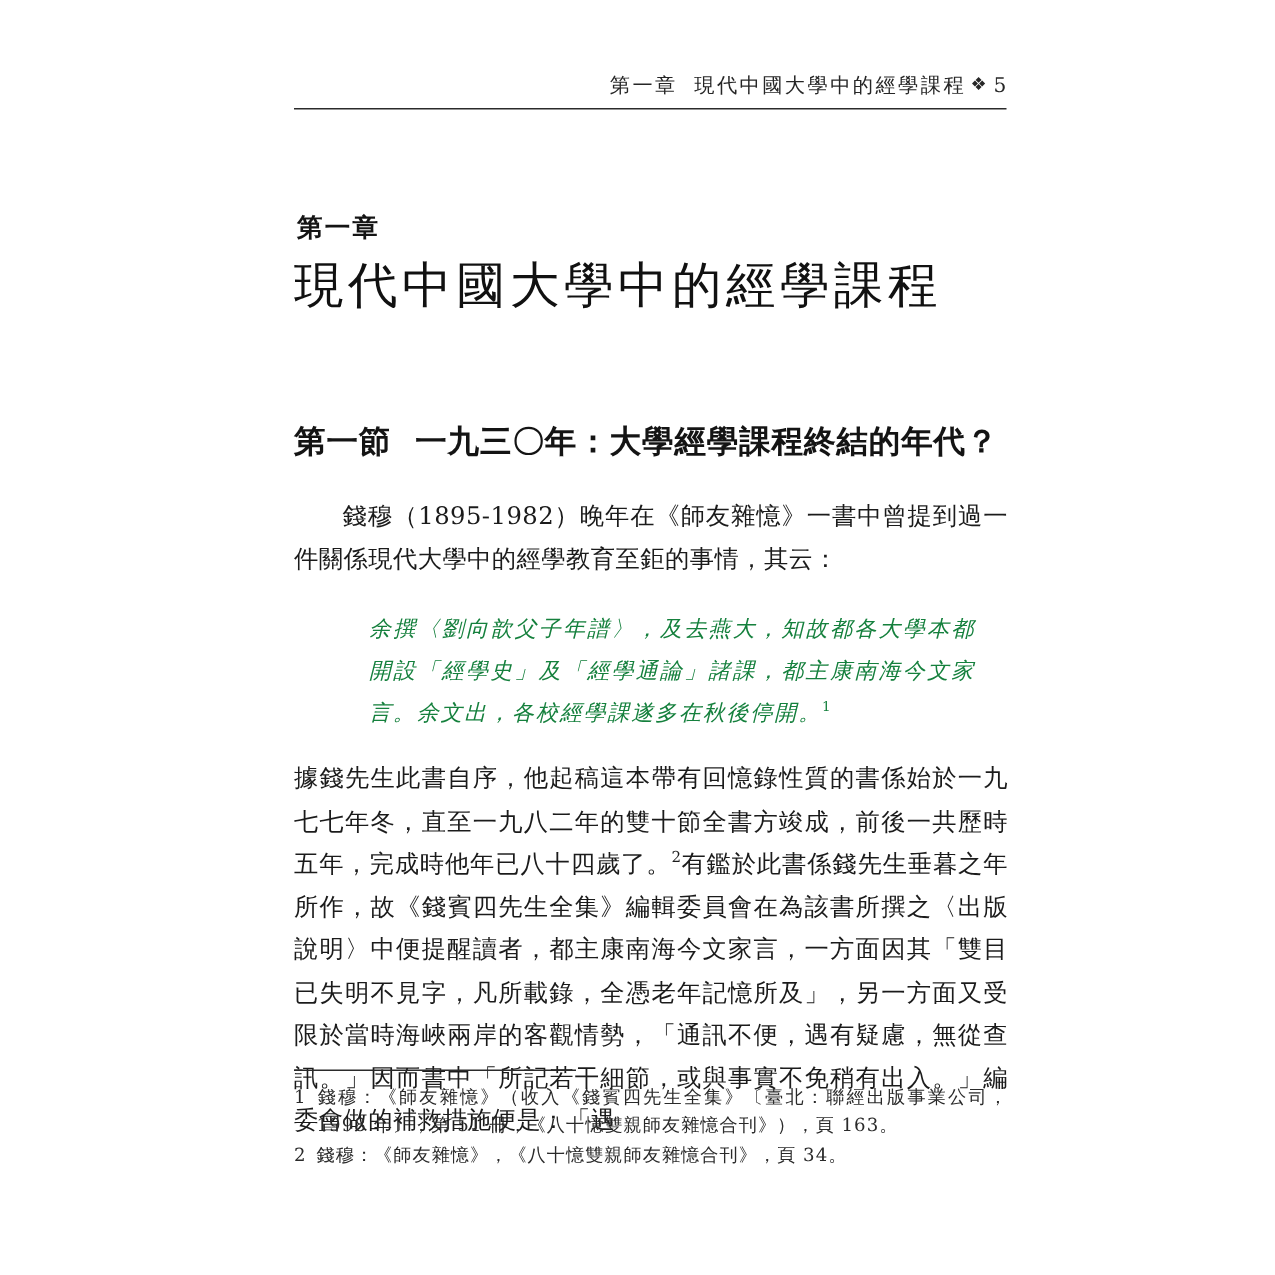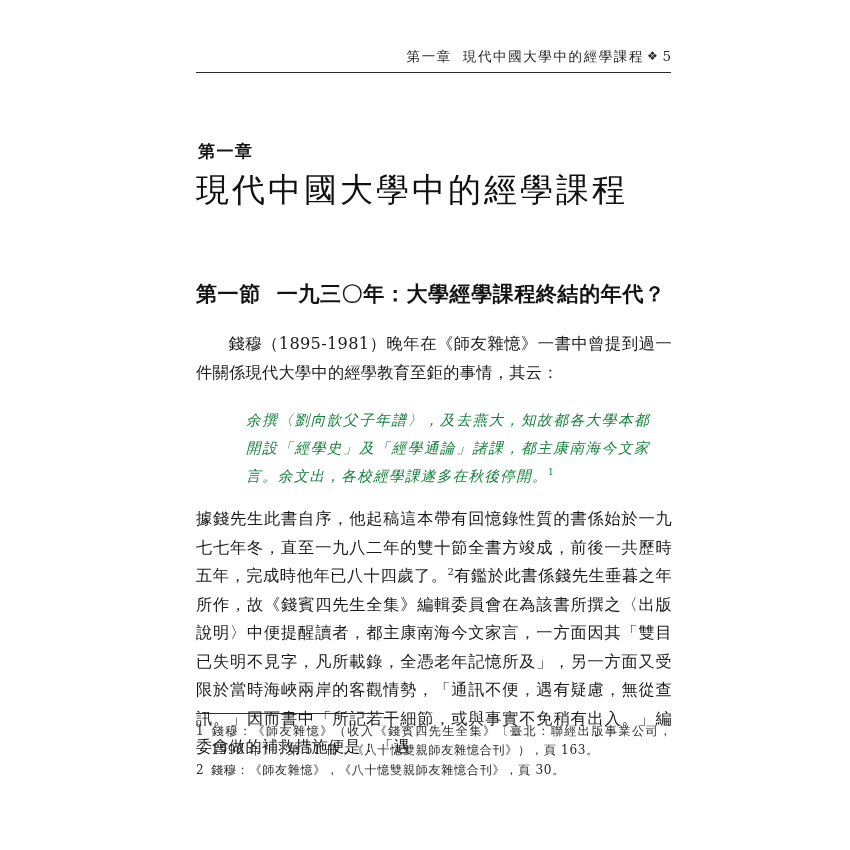--- a/index.html
+++ b/index.html
@@ -183,33 +183,33 @@
   </div>
   <div class="runhead-rule"></div>
 
   <div class="chapter-label">第一章</div>
   <div class="chapter-title">現代中國大學中的經學課程</div>
 
   <div class="section-heading">
     <span>第一節</span><span class="sep"></span><span>一九三〇年：大學經學課程終結的年代？</span>
   </div>
 
-  <div class="body-block p1">錢穆（1895-1981）晚年在《師友雜憶》一書中曾提到過一件關係現代大學中的經學教育至鉅的事情，其云：</div>
+  <div class="body-block p1">錢穆（1895-1982）晚年在《師友雜憶》一書中曾提到過一件關係現代大學中的經學教育至鉅的事情，其云：</div>
 
   <div class="quote-block">
     <span>余撰〈劉向歆父子年譜〉，及去燕大，知故都各大學本都開設「經學史」及「經學通論」諸課，都主康南海今文家言。余文出，各校經學課遂多在秋後停開。</span><sup>1</sup>
   </div>
 
   <div class="body-block p2">
     <span>據錢先生此書自序，他起稿這本帶有回憶錄性質的書係始於一九七七年冬，直至一九八二年的雙十節全書方竣成，前後一共歷時五年，完成時他年已八十四歲了。</span><sup>2</sup><span>有鑑於此書係錢先生垂暮之年所作，故《錢賓四先生全集》編輯委員會在為該書所撰之〈出版說明〉中便提醒讀者，都主康南海今文家言，一方面因其「雙目已失明不見字，凡所載錄，全憑老年記憶所及」，另一方面又受限於當時海峽兩岸的客觀情勢，「通訊不便，遇有疑慮，無從查訊。」因而書中「所記若干細節，或與事實不免稍有出入。」編委會做的補救措施便是：「遇</span>
   </div>
 
   <div class="footnote-rule"></div>
   <div class="footnotes">
     <span class="fn">
       <span class="fn-num">1</span><span>錢穆：《師友雜憶》（收入《錢賓四先生全集》〔臺北：聯經出版事業公司，1998 年〕，第 51 冊，《八十憶雙親師友雜憶合刊》），頁 163。</span>
     </span>
     <span class="fn">
-      <span class="fn-num">2</span><span>錢穆：《師友雜憶》，《八十憶雙親師友雜憶合刊》，頁 30。</span>
+      <span class="fn-num">2</span><span>錢穆：《師友雜憶》，《八十憶雙親師友雜憶合刊》，頁 34。</span>
     </span>
   </div>
 
 </div>
 
 </body></html>

